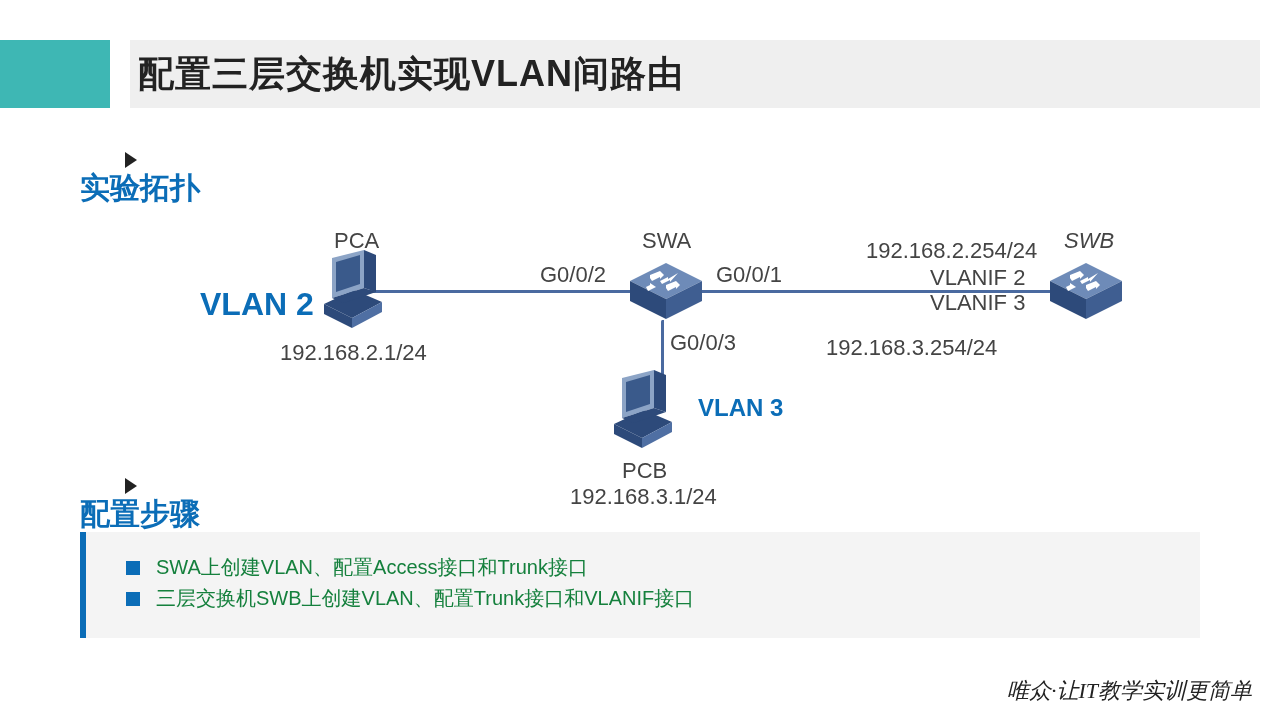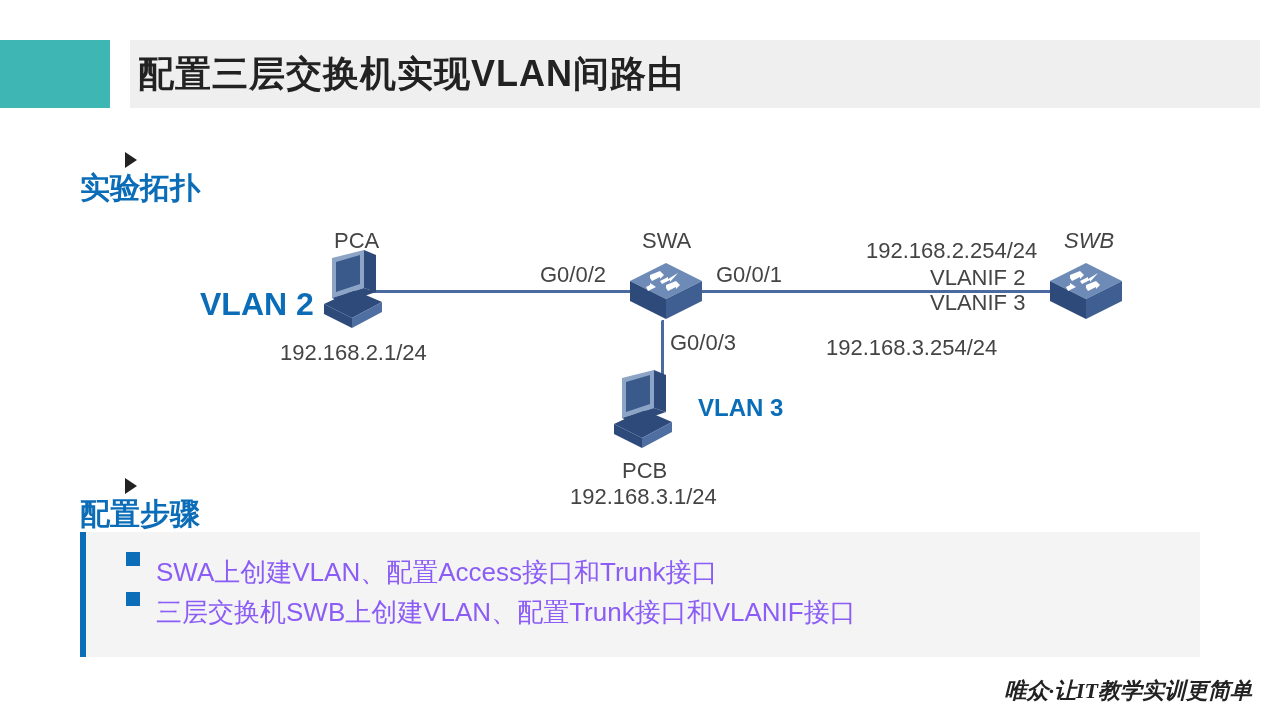--- a/index.html
+++ b/index.html
@@ -30,27 +30,27 @@
 
   .diagram { position: absolute; left: 80px; top: 210px; width: 1120px; height: 310px; }
   .lbl { position: absolute; font-size: 22px; color: #444; white-space: nowrap; }
   .lbl.blue { color: #0b6db7; font-weight: 700; }
 
   .steps-box {
     position: absolute; left: 80px; top: 532px; width: 1120px;
     background: #f4f4f4; border-left: 6px solid #0b6db7;
     padding: 20px 30px 24px 40px;
   }
-  .step-line { display: flex; align-items: flex-start; font-size: 26px; color: #8b5cf6; line-height: 1.55; }
+  .step-line { display: flex; align-items: center; font-size: 20px; color: #15803d; line-height: 1.55; }
   .sq { width: 14px; height: 14px; background: #0b6db7; margin-right: 16px; flex-shrink: 0; }
 
   .footer {
     position: absolute; right: 28px; bottom: 14px;
     font-family: "STKaiti","KaiTi",cursive; font-style: italic;
-    font-size: 22px; color: #222; font-weight: bold;
+    font-size: 22px; color: #222;
   }
 
   .wire { position: absolute; background: #4a6aa0; }
 </style>
 </head>
 <body>
 
 <div class="teal-block"></div>
 <div class="title-bar">
   <h1>配置三层交换机实现VLAN间路由</h1>

